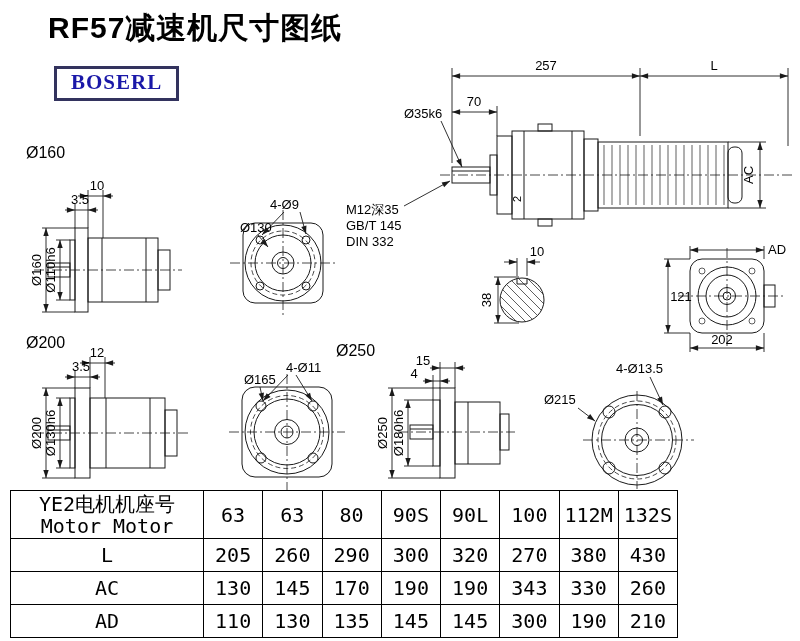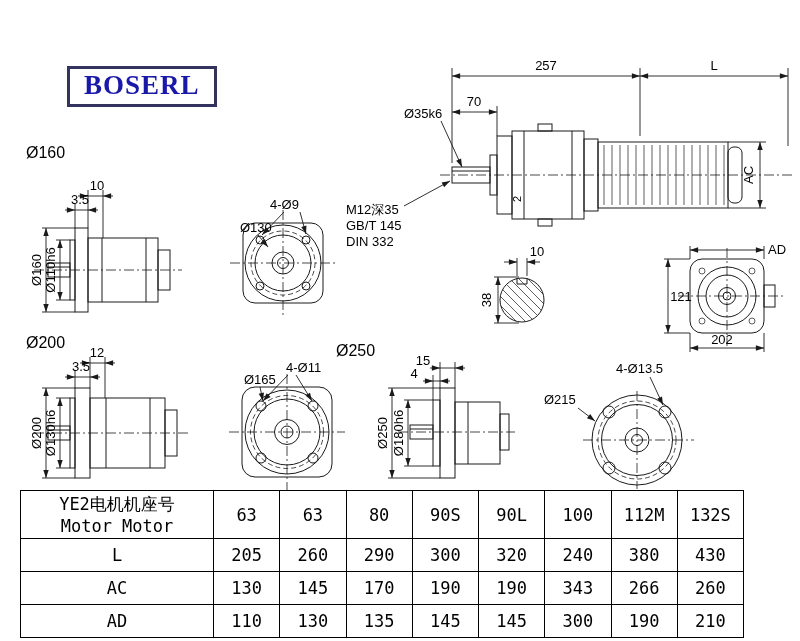--- a/index.html
+++ b/index.html
@@ -5,39 +5,39 @@
   * { margin:0; padding:0; box-sizing:border-box; }
   html,body { background:#ffffff; }
   body { width:800px; height:641px; position:relative; overflow:hidden;
          font-family:"Liberation Sans", sans-serif; color:#000; }
 
   .page { position:relative; width:800px; height:641px; background:#fff; }
 
   .title { position:absolute; left:48px; top:8px; font-size:30px; font-weight:bold;
            letter-spacing:1px; color:#000; white-space:nowrap; }
 
-  .logo-box { position:absolute; left:67px; top:66px; border:3px solid var(--logo-border,#33335e);
+  .logo-box { position:absolute; left:54px; top:66px; border:3px solid var(--logo-border,#33335e);
               padding:1px 14px 3px 14px; background:#fff;
-              font-family:"Liberation Serif", serif; font-size:27px; font-weight:bold;
+              font-family:"Liberation Serif", serif; font-size:21px; font-weight:bold;
               color:var(--logo-text,#1a18a8); letter-spacing:1px; }
 
   svg.drawing { position:absolute; left:0; top:0; }
   .s  { stroke:var(--ink,#1a1a1a); stroke-width:1; fill:none; }
   .sf { stroke:var(--ink,#1a1a1a); stroke-width:0.7; fill:none; }
   .cl { stroke:var(--ink,#1a1a1a); stroke-width:0.8; fill:none; stroke-dasharray:10 3 2 3; }
   .bc { stroke:var(--ink,#1a1a1a); stroke-width:0.8; fill:none; stroke-dasharray:5 3; }
   .dm { stroke:var(--ink,#1a1a1a); stroke-width:0.9; fill:none; }
   svg text { font-family:"Liberation Sans", sans-serif; font-size:13px; fill:#000;
              stroke:none; }
   svg text.tl { font-size:16px; }
   svg text.ts { font-size:11px; }
 
-  table.dtable { position:absolute; left:20px; top:490px; width:724px; border-collapse:collapse;
+  table.dtable { position:absolute; left:10px; top:490px; width:668px; border-collapse:collapse;
                  table-layout:fixed; font-family:"DejaVu Sans Mono","Liberation Mono",monospace;
-                 font-size:17px; color:#000; background:#fff; }
+                 font-size:20px; color:#000; background:#fff; }
   table.dtable td { border:1px solid #000; text-align:center; vertical-align:middle;
                     height:33px; padding:0; }
   table.dtable tr.hrow td { height:48px; }
   td.c0 { text-align:left; padding-left:8px; }
   td.c0 div { line-height:22px; }
 </style>
 </head>
 <body>
 
 <div class="page">
@@ -278,20 +278,21 @@
       <circle class="s" cx="609" cy="468" r="6"></circle>
       <circle class="s" cx="665" cy="468" r="6"></circle>
       <path class="cl" d="M583,440 H694 M637,391 V489"></path>
       <text x="616" y="373" text-anchor="start">4-Ø13.5</text>
       <path class="dm" d="M650,377 L663,405" marker-end="url(#ar)"></path>
       <text x="544" y="404" text-anchor="start">Ø215</text>
       <path class="dm" d="M578,408 L595,421" marker-end="url(#ar)"></path>
     </g>
   </svg>
 
+  <div class="title">RF57减速机尺寸图纸</div>
 
   <div class="logo-box">
     <span>BOSERL</span>
   </div>
 
   <table class="dtable">
     <colgroup>
       <col style="width:193px">
       <col>
         <col>
@@ -317,33 +318,33 @@
         <td>112M</td>
         <td>132S</td>
       </tr>
       <tr>
         <td>L</td>
         <td>205</td>
         <td>260</td>
         <td>290</td>
         <td>300</td>
         <td>320</td>
-        <td>240</td>
+        <td>270</td>
         <td>380</td>
         <td>430</td>
       </tr>
       <tr>
         <td>AC</td>
         <td>130</td>
         <td>145</td>
         <td>170</td>
         <td>190</td>
         <td>190</td>
         <td>343</td>
-        <td>266</td>
+        <td>330</td>
         <td>260</td>
       </tr>
       <tr>
         <td>AD</td>
         <td>110</td>
         <td>130</td>
         <td>135</td>
         <td>145</td>
         <td>145</td>
         <td>300</td>

